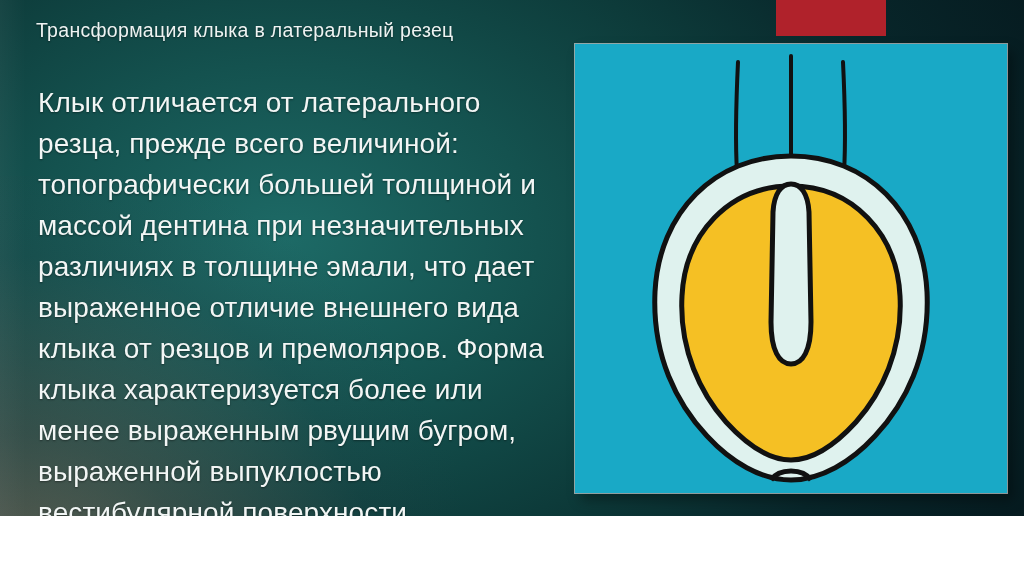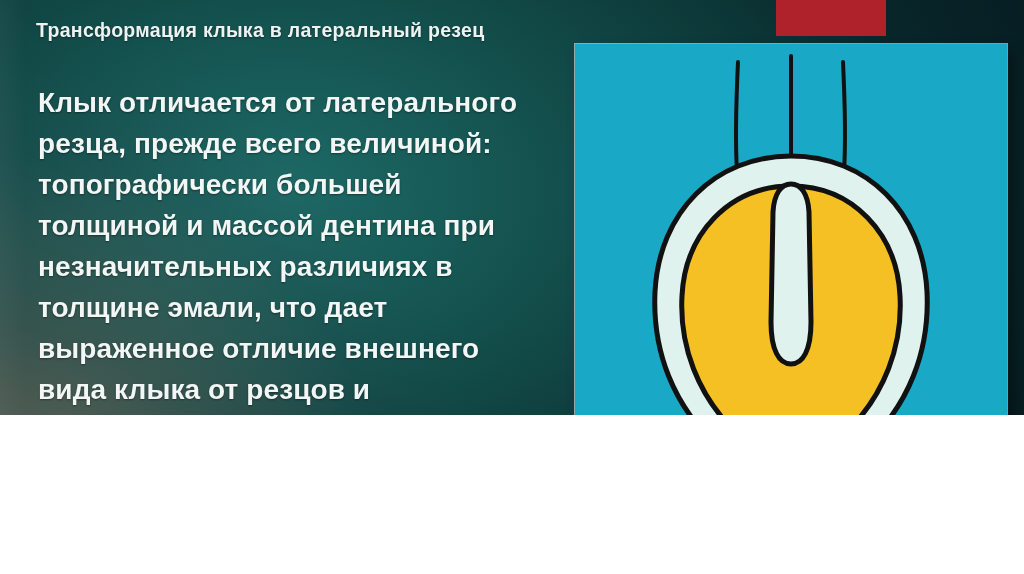--- a/index.html
+++ b/index.html
@@ -8,26 +8,25 @@
   }
   body {
     width: 1024px;
     height: 574px;
     overflow: hidden;
     font-family: "Liberation Sans", sans-serif;
   }
   #slide {
     position: relative;
     width: 1024px;
-    height: 415px;
+    height: 516px;
     background:
       radial-gradient(ellipse 900px 620px at 28% 46%, #1d6a66 0%, #14524f 28%, #0d3b3a 52%, #08262a 72%, #05171c 100%),
       linear-gradient(135deg, #0b3b3a 0%, #072b2e 40%, #041a20 100%);
     overflow: hidden;
-    font-weight: bold;
   }
   
   #slide::before {
     content: "";
     position: absolute;
     left: -160px;
     bottom: -220px;
     width: 620px;
     height: 560px;
     background: radial-gradient(ellipse at 30% 80%, rgba(196,150,120,0.50) 0%, rgba(150,110,95,0.28) 30%, rgba(60,60,70,0.10) 58%, rgba(0,0,0,0) 75%);

